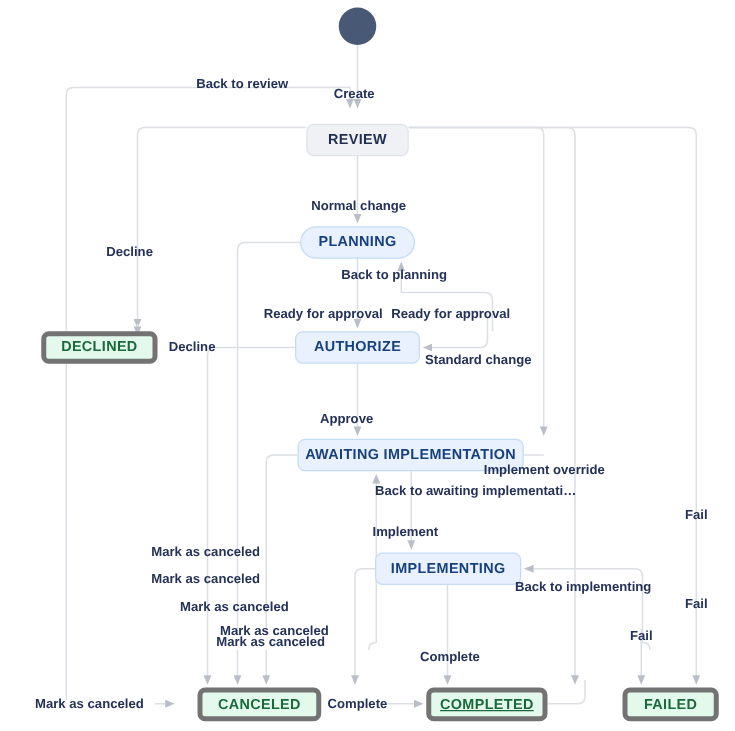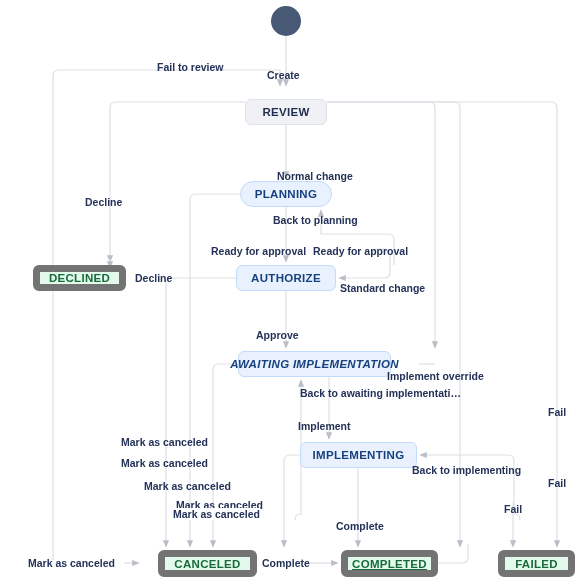--- a/index.html
+++ b/index.html
@@ -47,21 +47,21 @@
     border: 1px solid #dfe3e8;
     color: #1f2d50;
   }
   .node-active {
     background: #e8f1fd;
     border: 1px solid #c2dbfa;
     color: #17407e;
   }
   .node-terminal {
     background: #e3f9ec;
-    border: 7px solid #737373;
+    border: 4px solid #737373;
     color: #186a3b;
   }
   .edge-label {
     position: absolute;
     font-size: 10.5px;
     font-weight: bold;
     color: #243258;
     white-space: nowrap;
     line-height: 12px;
   }
@@ -140,43 +140,43 @@
   </div>
 
   <div class="node node-terminal" style="left:33px; top:265px; width:93px; height:26px;">
     <span>DECLINED</span>
   </div>
 
   <div class="node node-active" style="left:236px; top:265px; width:100px; height:26px;">
     <span>AUTHORIZE</span>
   </div>
 
-  <div class="node node-active" style="left:238px; top:351px; width:153px; height:26px;font-style:italic;">
+  <div class="node node-active" style="left:238px; top:351px; width:181px; height:26px;">
     <span>AWAITING IMPLEMENTATION</span>
   </div>
 
   <div class="node node-active" style="left:300px; top:442px; width:117px; height:26px;">
     <span>IMPLEMENTING</span>
   </div>
 
   <div class="node node-terminal" style="left:158px; top:550px; width:99px; height:27px;">
     <span>CANCELED</span>
   </div>
 
   <div class="node node-terminal" style="left:341px; top:550px; width:97px; height:27px;text-decoration:underline;">
     <span>COMPLETED</span>
   </div>
 
   <div class="node node-terminal" style="left:498px; top:550px; width:77px; height:27px;">
     <span>FAILED</span>
   </div>
 
   <div class="edge-label" style="left:267px; top:69px;">Create</div>
-  <div class="edge-label" style="left:157px; top:61px;">Fail to review</div>
-  <div class="edge-label" style="left:249px; top:170px;margin-left:28px;">Normal change</div>
+  <div class="edge-label" style="left:157px; top:61px;">Back to review</div>
+  <div class="edge-label" style="left:249px; top:159px;">Normal change</div>
   <div class="edge-label" style="left:85px; top:196px;">Decline</div>
   <div class="edge-label" style="left:273px; top:214px;">Back to planning</div>
   <div class="edge-label" style="left:211px; top:245px;">Ready for approval</div>
   <div class="edge-label" style="left:313px; top:245px;">Ready for approval</div>
   <div class="edge-label" style="left:135px; top:272px;">Decline</div>
   <div class="edge-label" style="left:340px; top:282px;">Standard change</div>
   <div class="edge-label" style="left:256px; top:329px;">Approve</div>
   <div class="edge-label" style="left:387px; top:370px;">Implement override</div>
   <div class="edge-label" style="left:300px; top:387px;">Back to awaiting implementati…</div>
   <div class="edge-label" style="left:298px; top:420px;">Implement</div>

